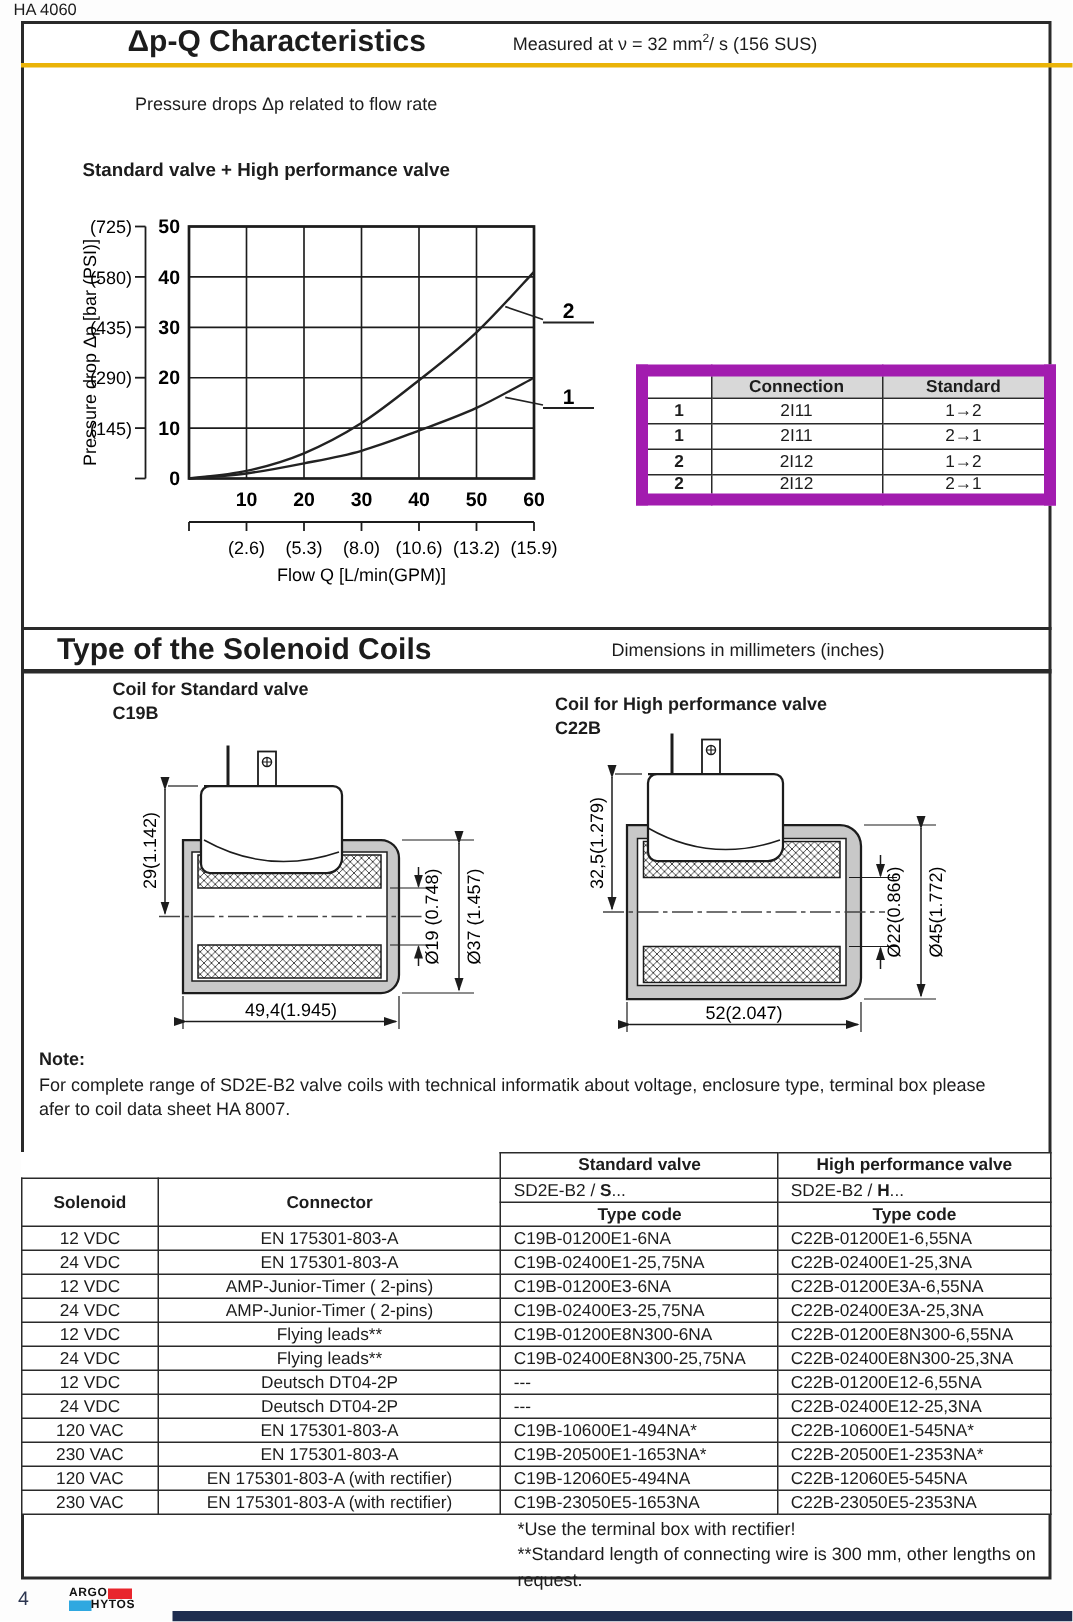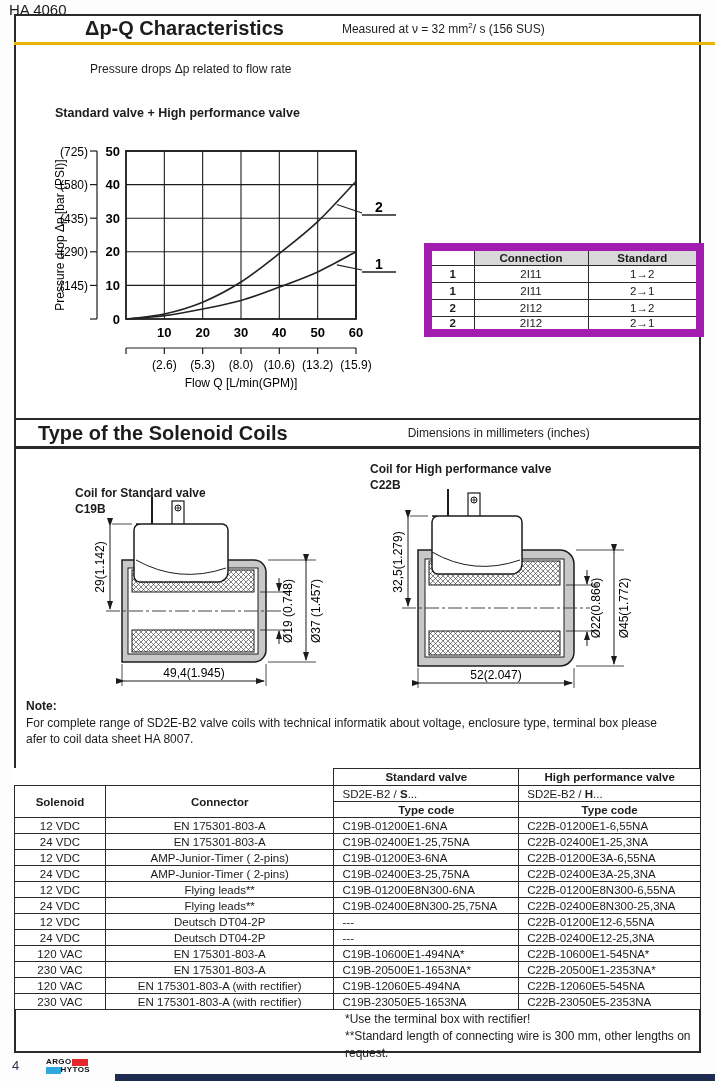--- a/index.html
+++ b/index.html
@@ -1,18 +1,18 @@
 <!DOCTYPE html>
 <html><head>
 <meta charset="utf-8">
 <style>
   * { margin:0; padding:0; box-sizing:border-box; }
   body { background:#fff; font-family:"Liberation Sans", sans-serif; color:#1c1c1c; }
   .page { position:relative; width:715px; height:1081px; background:#fdfdfd; overflow:hidden; }
-  .doc-num { position:absolute; left:9px; top:1px; font-size:15px; }
+  .doc-num { position:absolute; left:9px; top:1px; font-size:11px; }
   .main-box { position:absolute; left:14px; top:14px; width:687px; height:1039px; border:2px solid #2a2a2a; background:#fff; }
 
   .band1 { position:absolute; left:14px; top:14px; width:706px; height:31px; border-bottom:3px solid #eab308; display:flex; align-items:center; }
   .band1 .title { font-size:20px; font-weight:bold; margin-left:71px; }
   .band1 .measured { font-size:12px; margin-left:58px; }
   sup { font-size:8px; }
 
   .intro { position:absolute; left:90px; top:62px; font-size:12px; }
   .chart-title { position:absolute; left:55px; top:106px; font-size:12.5px; font-weight:bold; }
   #chart { position:absolute; left:48px; top:136px; }
@@ -26,21 +26,21 @@
   .conn-table th.gray { background:#d8d8d8; }
   .conn-table td { height:17px; }
   .conn-table td.num { font-weight:bold; }
   .conn-c0 { width:46px; } .conn-c1 { width:114px; } .conn-c2 { width:112px; }
 
   .band2 { position:absolute; left:14px; top:418px; width:687px; height:31px; border-top:2px solid #2a2a2a; border-bottom:3px solid #2a2a2a; display:flex; align-items:center; }
   .band2 .title { font-size:20px; font-weight:bold; margin-left:24px; }
   .band2 .subtitle { font-size:12px; margin-left:120px; }
 
   .coil-caption { position:absolute; font-size:12px; font-weight:bold; line-height:16px; }
-  .coil-caption.left { left:75px; top:485px; }
+  .coil-caption.left { left:75px; top:451px; }
   .coil-caption.right { left:370px; top:461px; }
 
   .coil-svg { position:absolute; }
   #coil-left { left:66px; top:492px; }
   #coil-right { left:368px; top:486px; }
 
   .note { position:absolute; left:26px; top:698px; font-size:12px; line-height:16.5px; }
   .note .nt { font-weight:bold; }
 
   .coil-table { position:absolute; left:14px; top:768px; }

